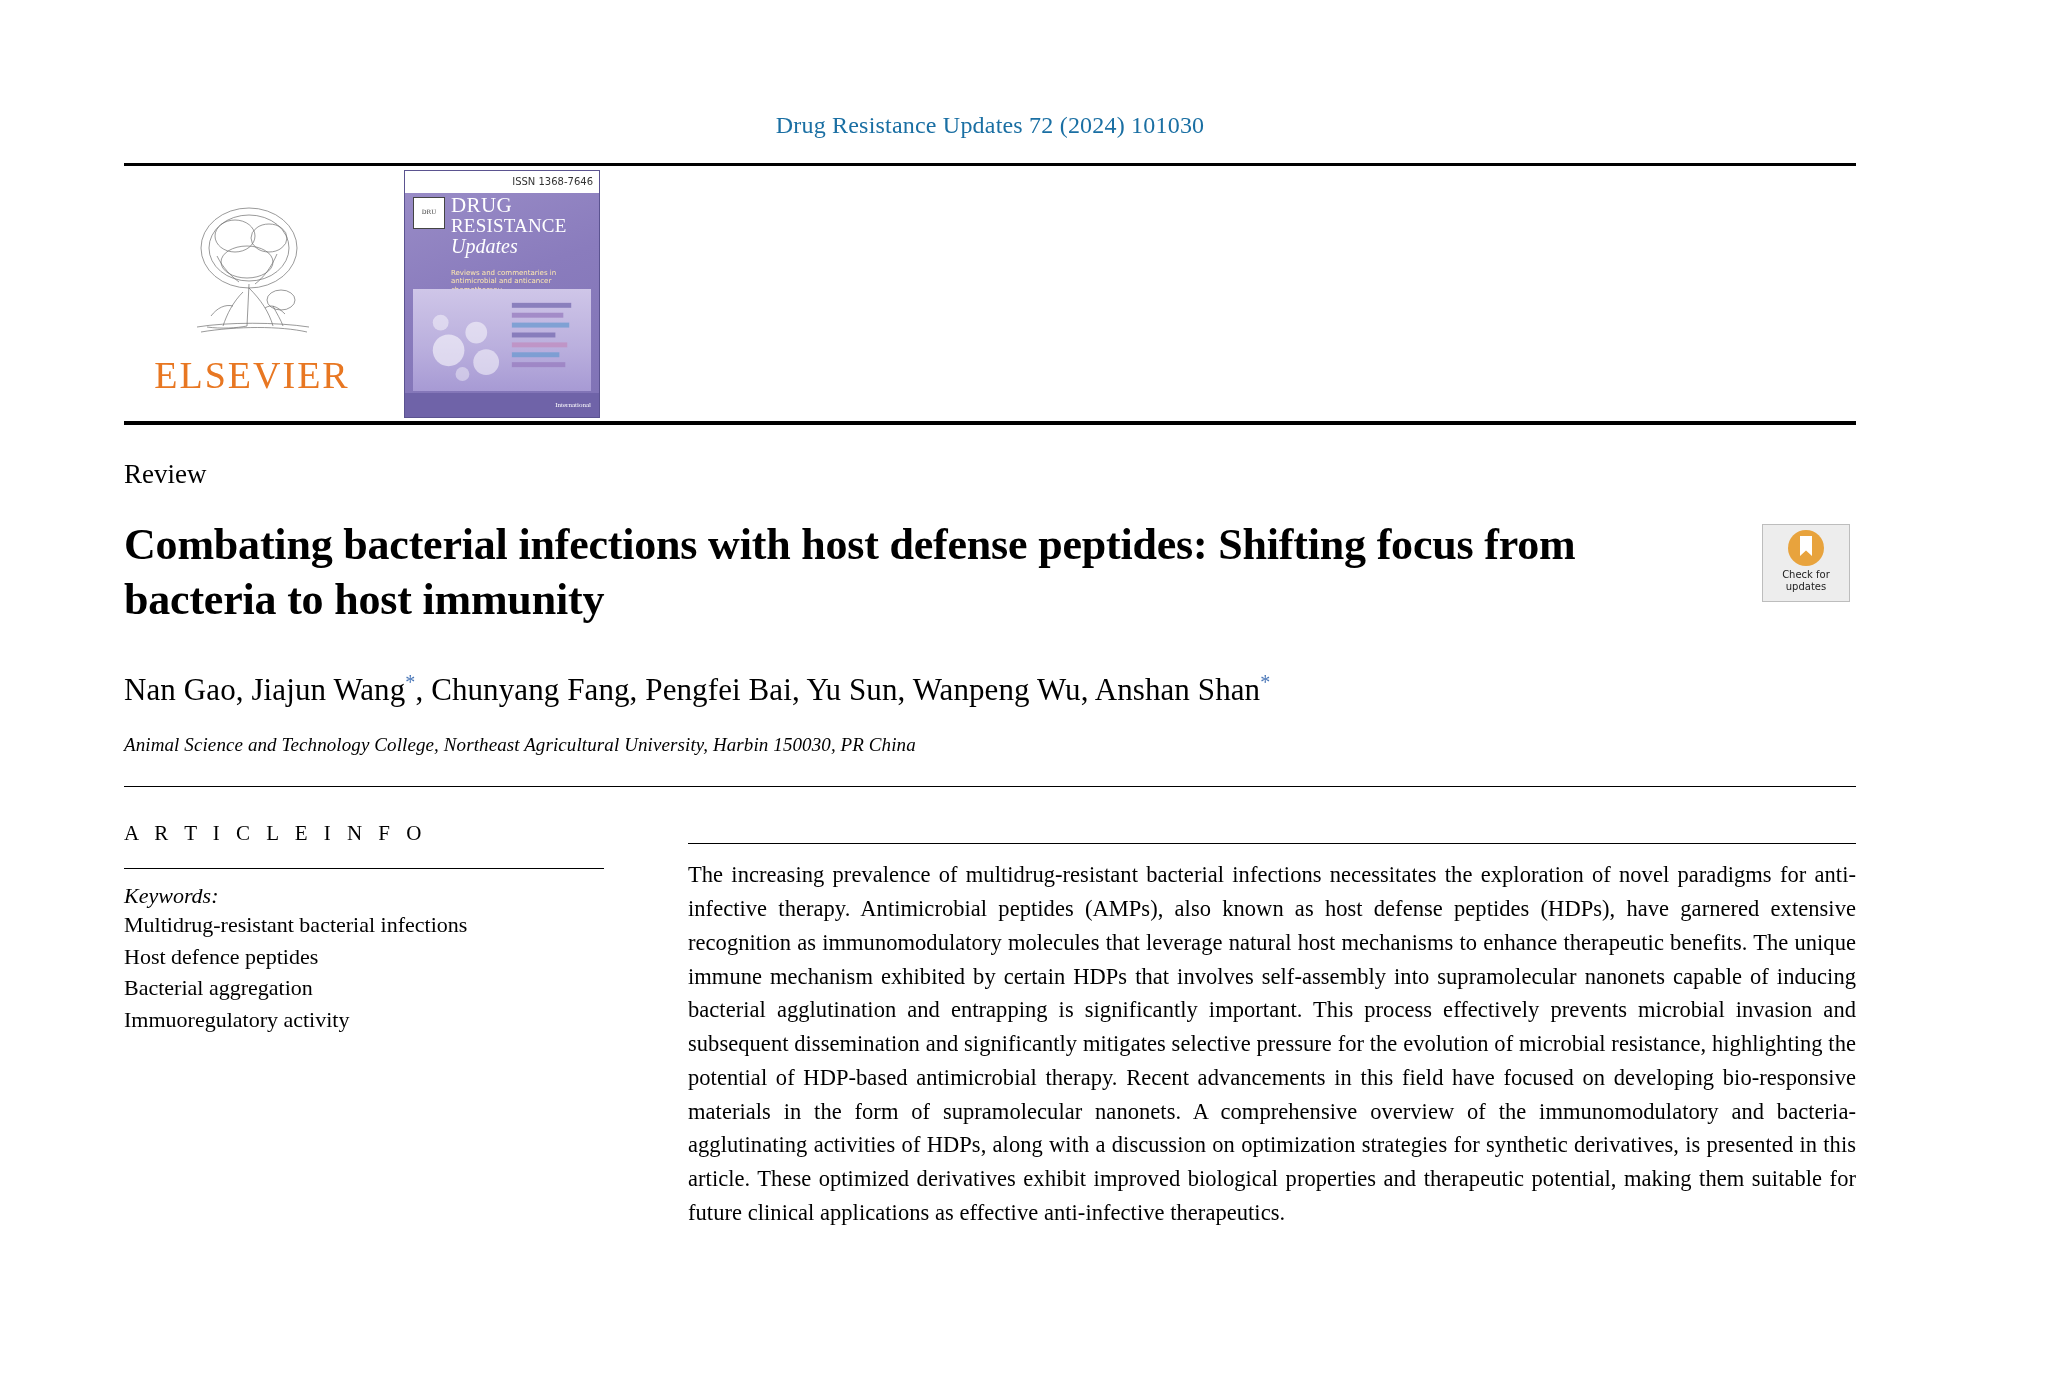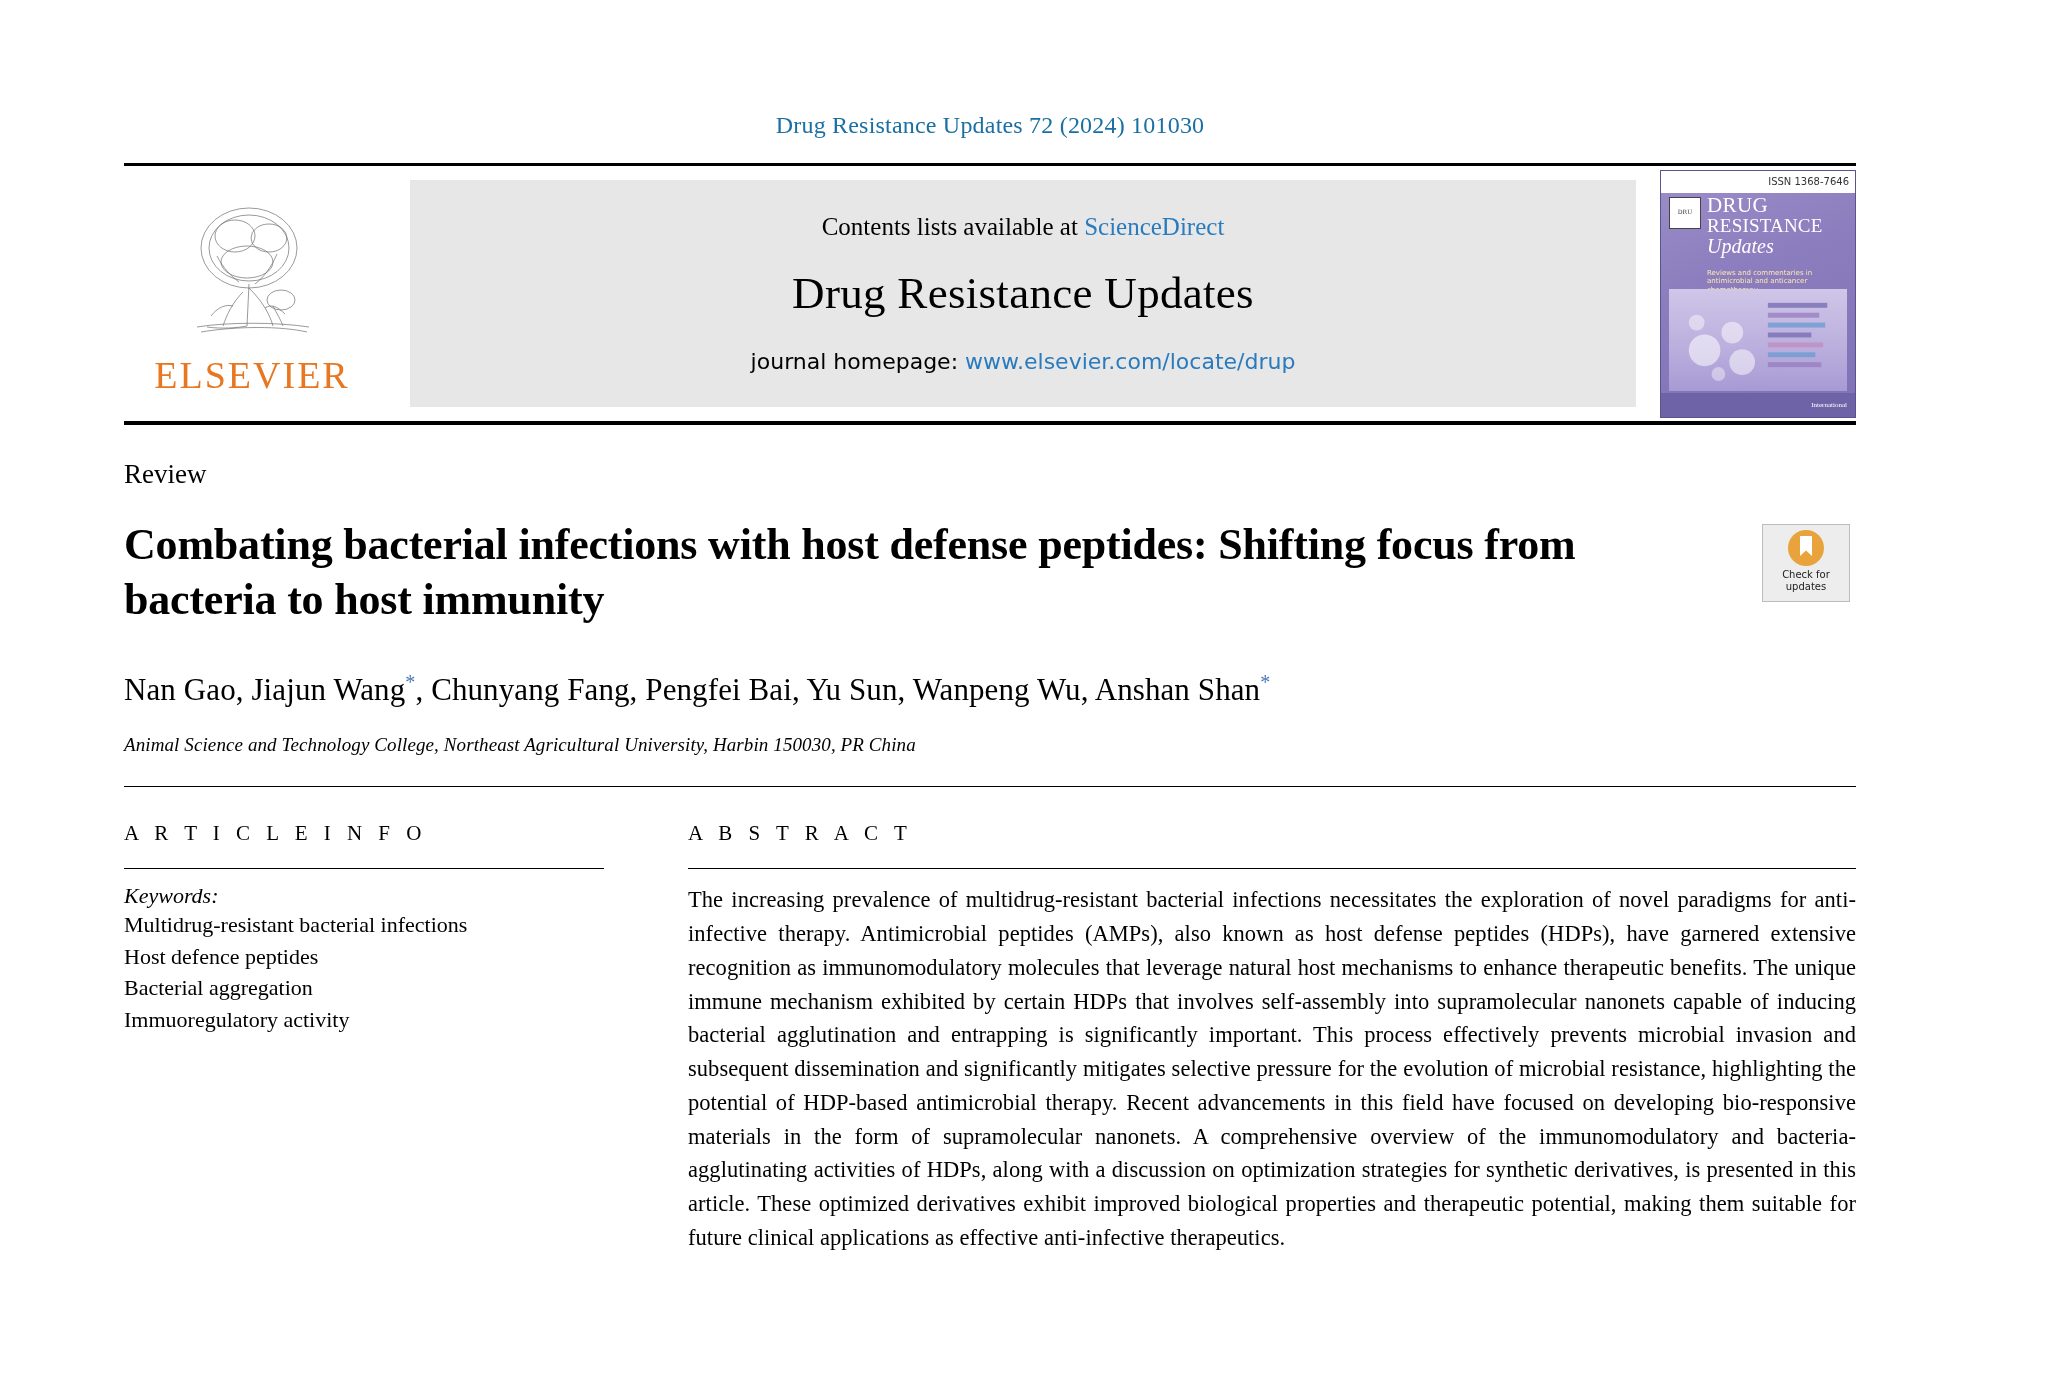--- a/index.html
+++ b/index.html
@@ -325,31 +325,20 @@
           <path d="M108 118 C100 110 94 108 88 112"></path>
           <ellipse cx="104" cy="104" rx="14" ry="10"></ellipse>
           <path d="M96 110 C100 118 104 124 106 130"></path>
           <path d="M40 60 C46 72 54 80 62 86"></path>
           <path d="M100 58 C94 72 86 82 78 88"></path>
         </g>
       </svg>
       <div class="elsevier-word">ELSEVIER</div>
     </div>
 
-    <div class="contents-box">
-      <div class="contents-line">
-        <span>Contents lists available at</span>
-        <a href="#">ScienceDirect</a>
-      </div>
-      <div class="journal-title">Drug Resistance Updates</div>
-      <div class="homepage-line">
-        <span>journal homepage:</span>
-        <a href="#">www.elsevier.com/locate/drup</a>
-      </div>
-    </div>
 
     <div class="cover-block">
       <div class="cover">
         <div class="cov-top">ISSN 1368-7646</div>
         <div class="cov-logo">DRU</div>
         <div class="cov-title">
           <div class="cov-t1">DRUG</div>
           <div class="cov-t2">RESISTANCE</div>
           <div class="cov-t3">Updates</div>
         </div>
@@ -401,20 +390,19 @@
       <div class="sec-head">A R T I C L E   I N F O</div>
       <div class="left-rule"></div>
       <div class="keywords-label">Keywords:</div>
       <div class="kw">Multidrug-resistant bacterial infections</div>
       <div class="kw">Host defence peptides</div>
       <div class="kw">Bacterial aggregation</div>
       <div class="kw">Immuoregulatory activity</div>
     </div>
 
     <div class="col-right">
-      <div class="sec-head">A B S T R A C T</div>
       <div class="right-rule"></div>
       <p class="abstract">The increasing prevalence of multidrug-resistant bacterial infections necessitates the exploration of novel paradigms for anti-infective therapy. Antimicrobial peptides (AMPs), also known as host defense peptides (HDPs), have garnered extensive recognition as immunomodulatory molecules that leverage natural host mechanisms to enhance therapeutic benefits. The unique immune mechanism exhibited by certain HDPs that involves self-assembly into supramolecular nanonets capable of inducing bacterial agglutination and entrapping is significantly important. This process effectively prevents microbial invasion and subsequent dissemination and significantly mitigates selective pressure for the evolution of microbial resistance, highlighting the potential of HDP-based antimicrobial therapy. Recent advancements in this field have focused on developing bio-responsive materials in the form of supramolecular nanonets. A comprehensive overview of the immunomodulatory and bacteria-agglutinating activities of HDPs, along with a discussion on optimization strategies for synthetic derivatives, is presented in this article. These optimized derivatives exhibit improved biological properties and therapeutic potential, making them suitable for future clinical applications as effective anti-infective therapeutics.</p>
     </div>
 
   </div>
 
 </div>
 
 </body></html>

